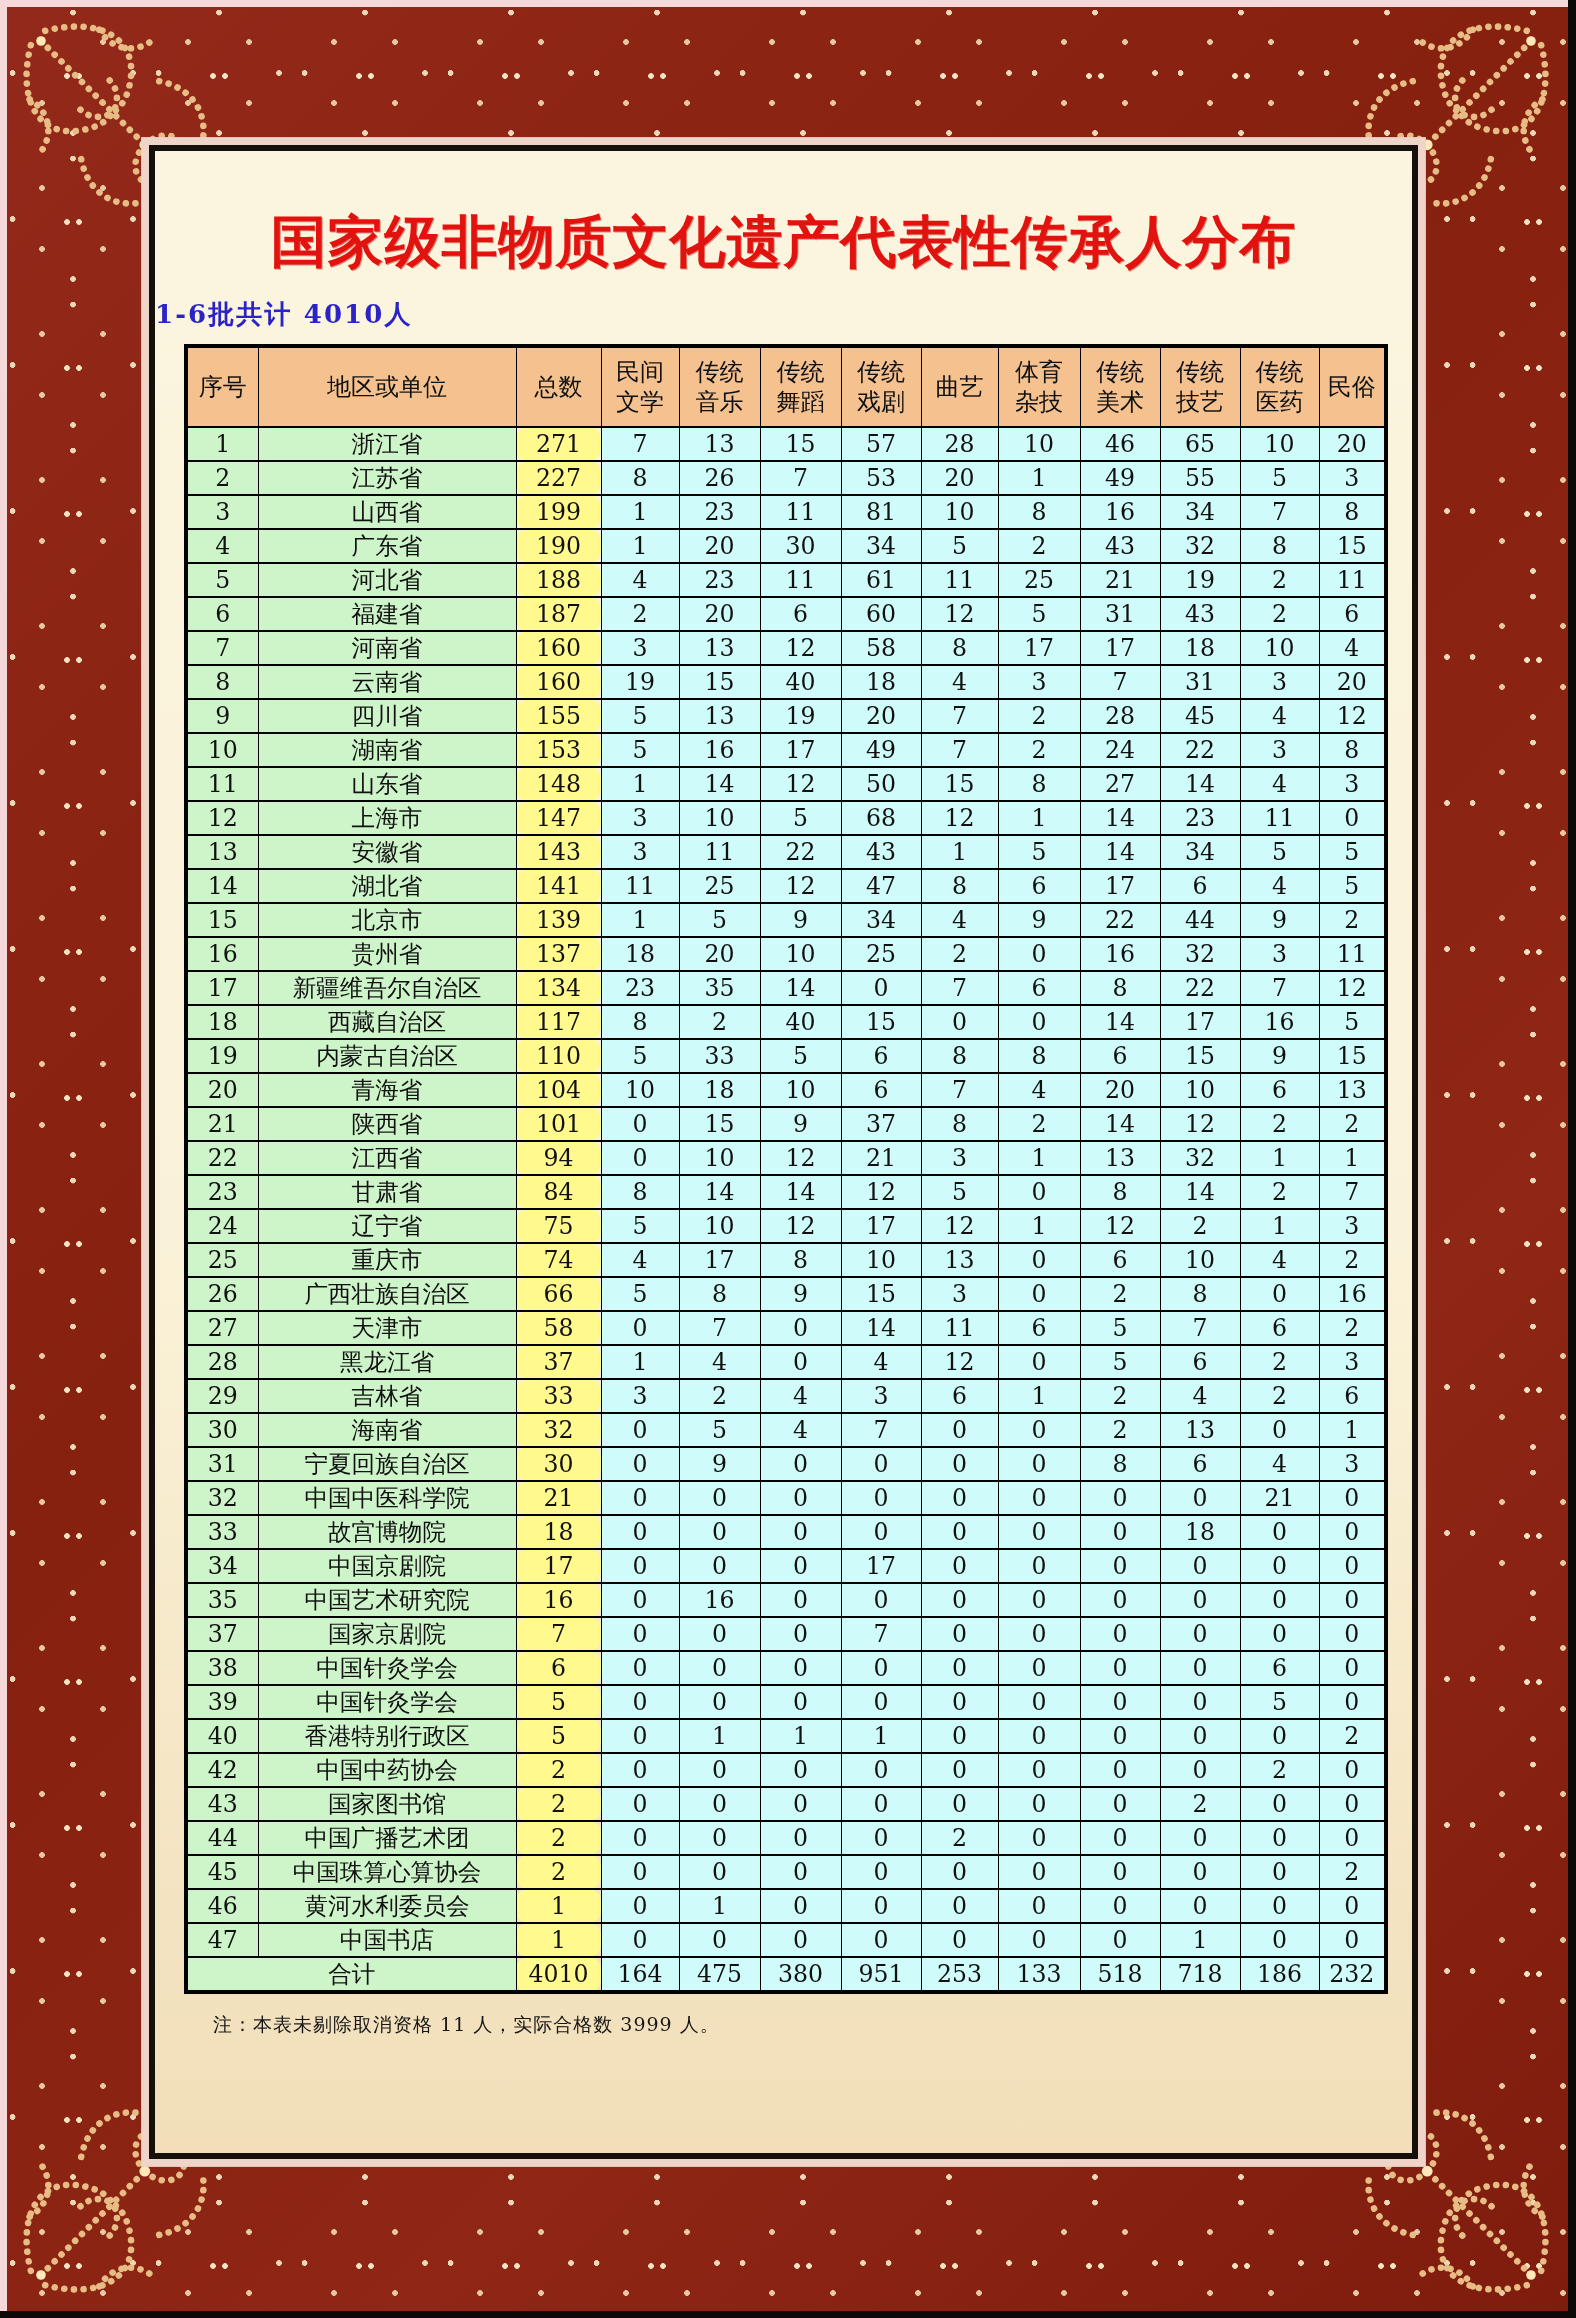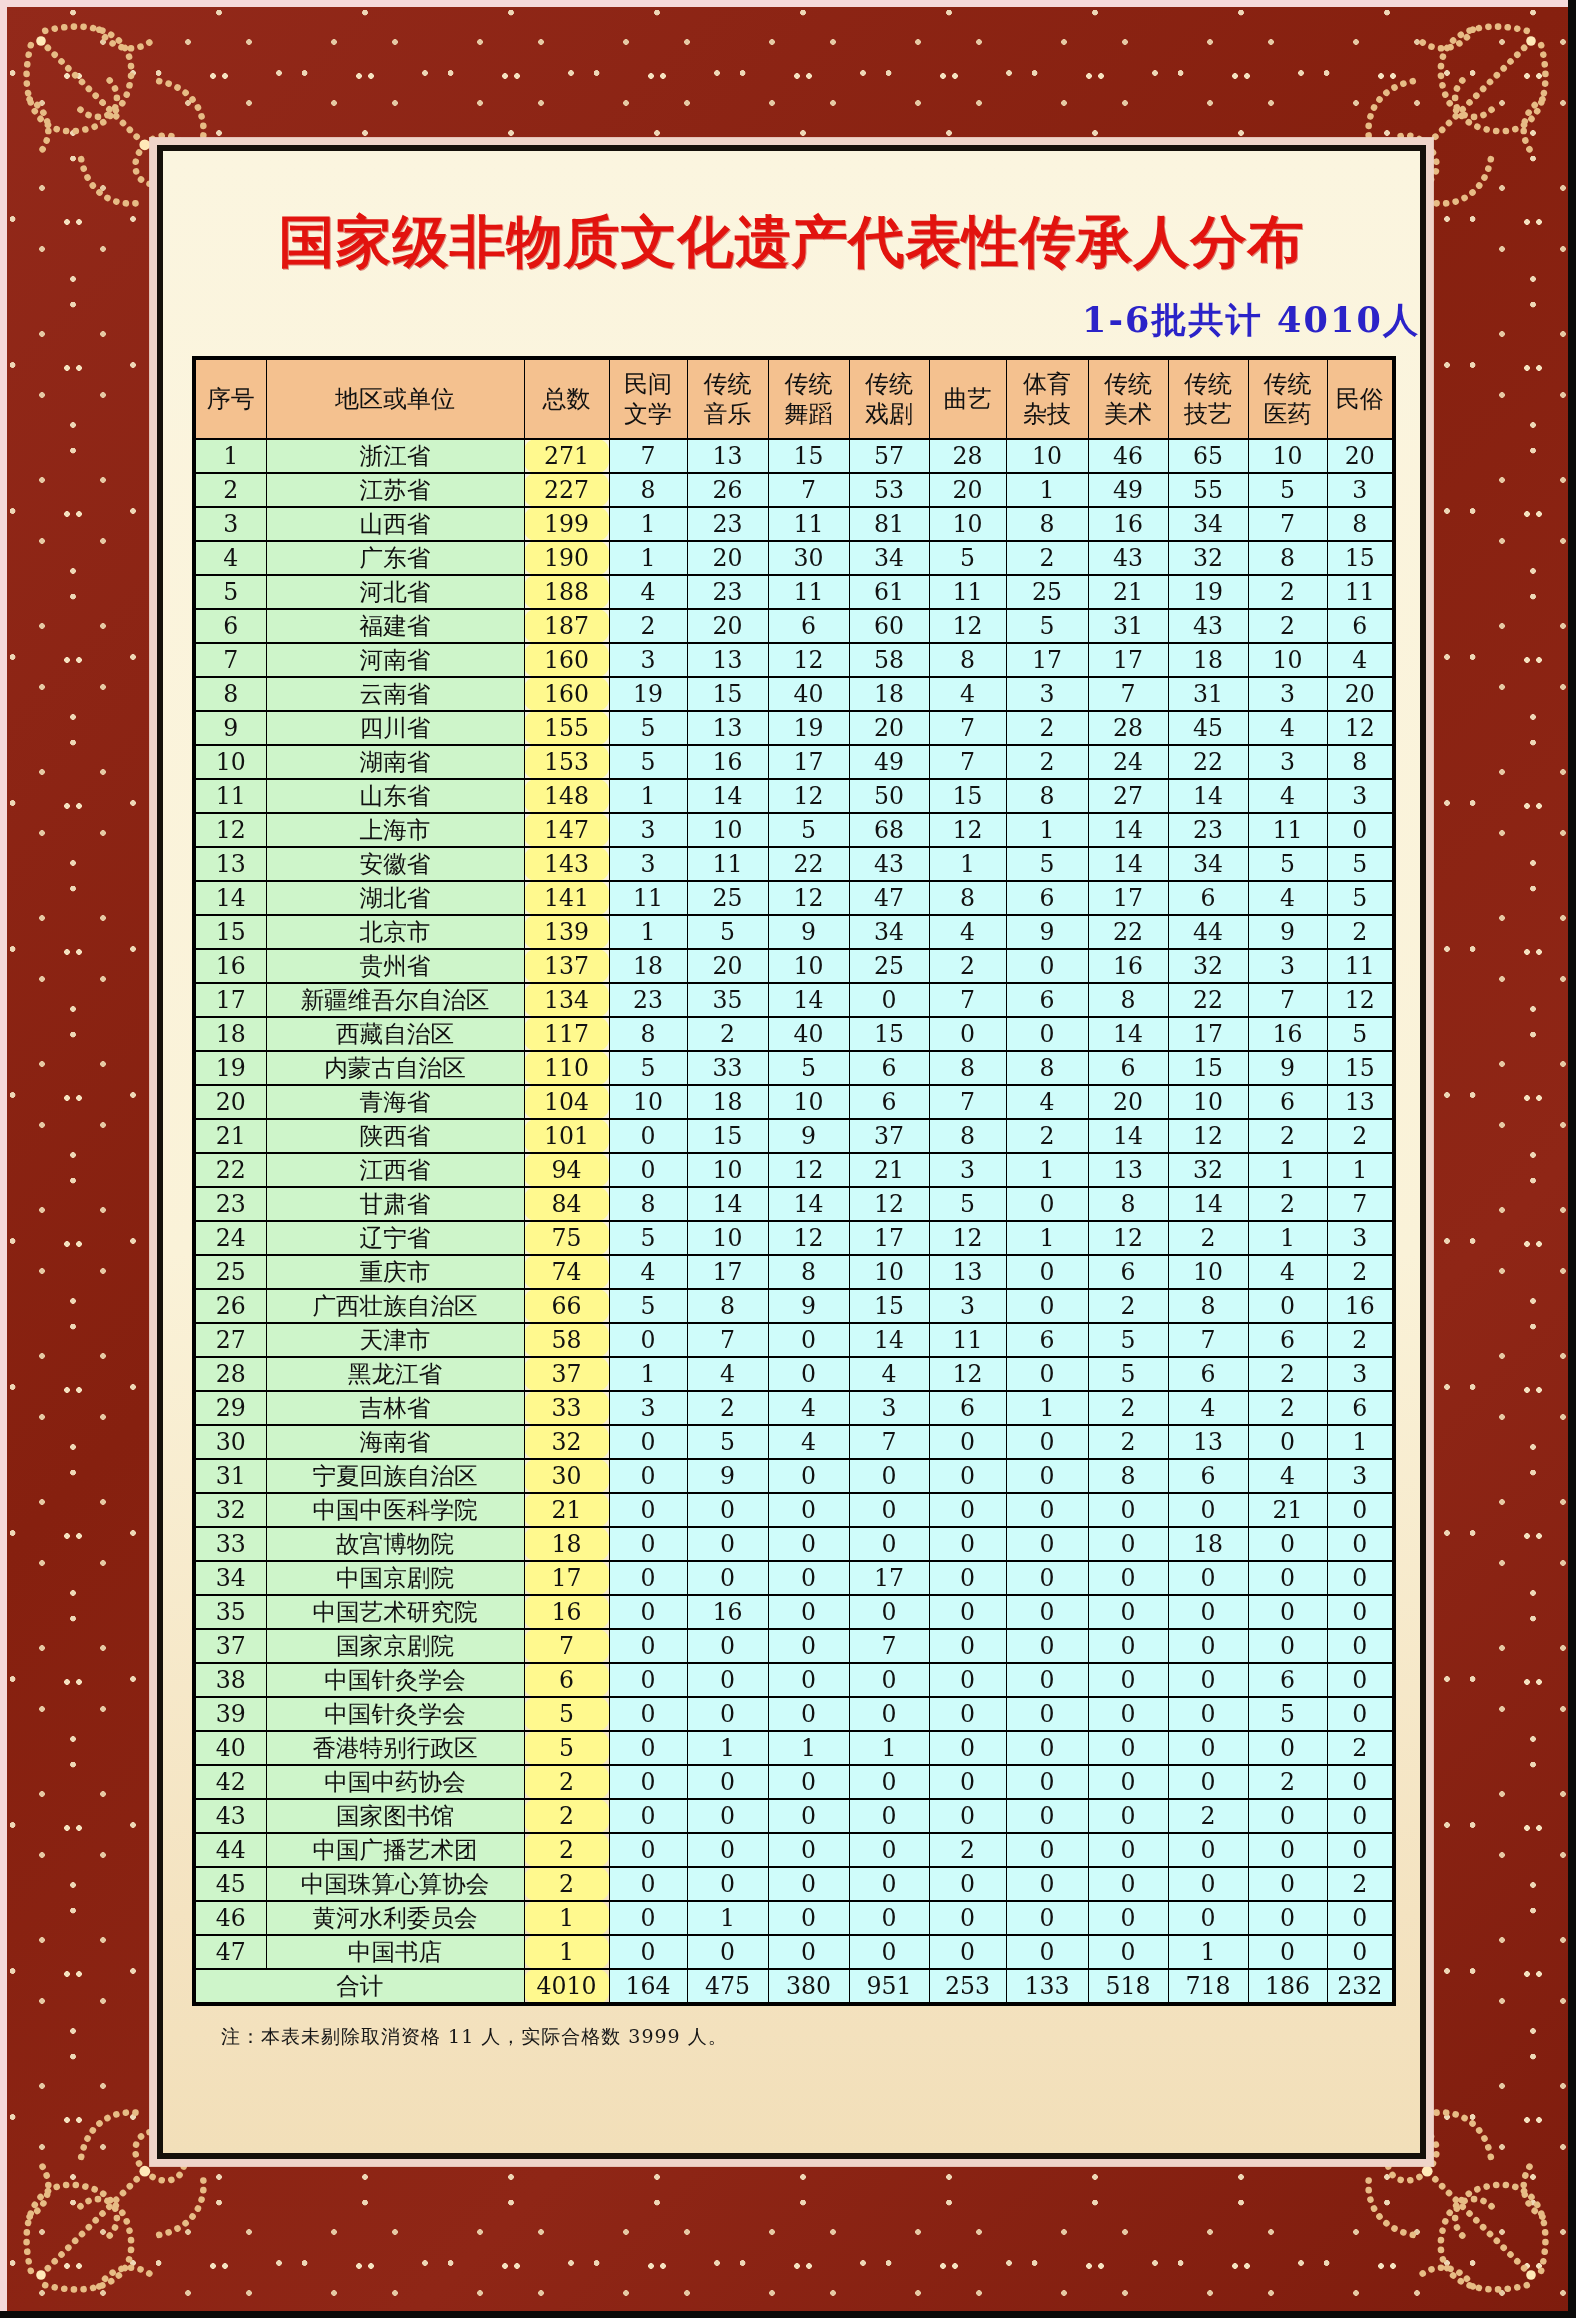--- a/index.html
+++ b/index.html
@@ -26,34 +26,34 @@
   .strip-pink-top{left:0;top:0;right:0;height:6.8px;background:#f5d9da;}
   .strip-pink-left{left:0;top:0;bottom:0;width:6.8px;background:#f5d9da;}
   .strip-black-right{right:0;top:0;bottom:0;width:9.4px;background:#0b0a09;}
   .strip-black-bottom{left:0;bottom:0;right:0;height:7.9px;background:#0b0a09;}
   .corner{position:absolute;z-index:3;width:204px;height:204px;}
   .corner-tl{left:8.4px;top:8.4px;}
   .corner-tr{right:12.6px;top:8.4px;transform:scaleX(-1);}
   .corner-bl{left:8.4px;bottom:11.5px;transform:scaleY(-1);}
   .corner-br{right:12.6px;bottom:11.5px;transform:scale(-1,-1);}
   .content{
-    position:absolute;z-index:4;left:157px;top:145px;width:1257px;height:2002px;
+    position:absolute;z-index:4;left:149px;top:145px;width:1257px;height:2002px;
     border:6.8px solid #15100a;
     box-shadow:0 0 0 7.9px #efd4c9;
     background:linear-gradient(180deg,#fbf5df 0%,#faf2d8 55%,#f4e3c1 88%,#f2dfb9 100%);
   }
   .title{
     margin:54px 21px 0;text-align:center;
     font-size:56px;font-weight:bold;color:#e2130e;
     letter-spacing:1px;white-space:nowrap;
     text-shadow:1px 1px 0 rgba(180,10,8,.45);
   }
   .subtitle{
-    margin-top:15.7px;text-align:right;
-    font-size:35px;font-weight:bold;color:#2b23c8;letter-spacing:2.1px;
+    margin-top:15.7px;text-align:left;
+    font-size:26px;font-weight:bold;color:#2b23c8;letter-spacing:2.1px;
   }
   .table-wrap{width:1199px;margin:12.6px auto 0;}
   table{
     width:100%;border-collapse:collapse;table-layout:fixed;
     border:4.2px solid #000;
     padding-left:16px;
   }
   th,td{
     border:1.6px solid #000;border-top-width:2.6px;border-bottom-width:2.6px;
     text-align:center;vertical-align:middle;

